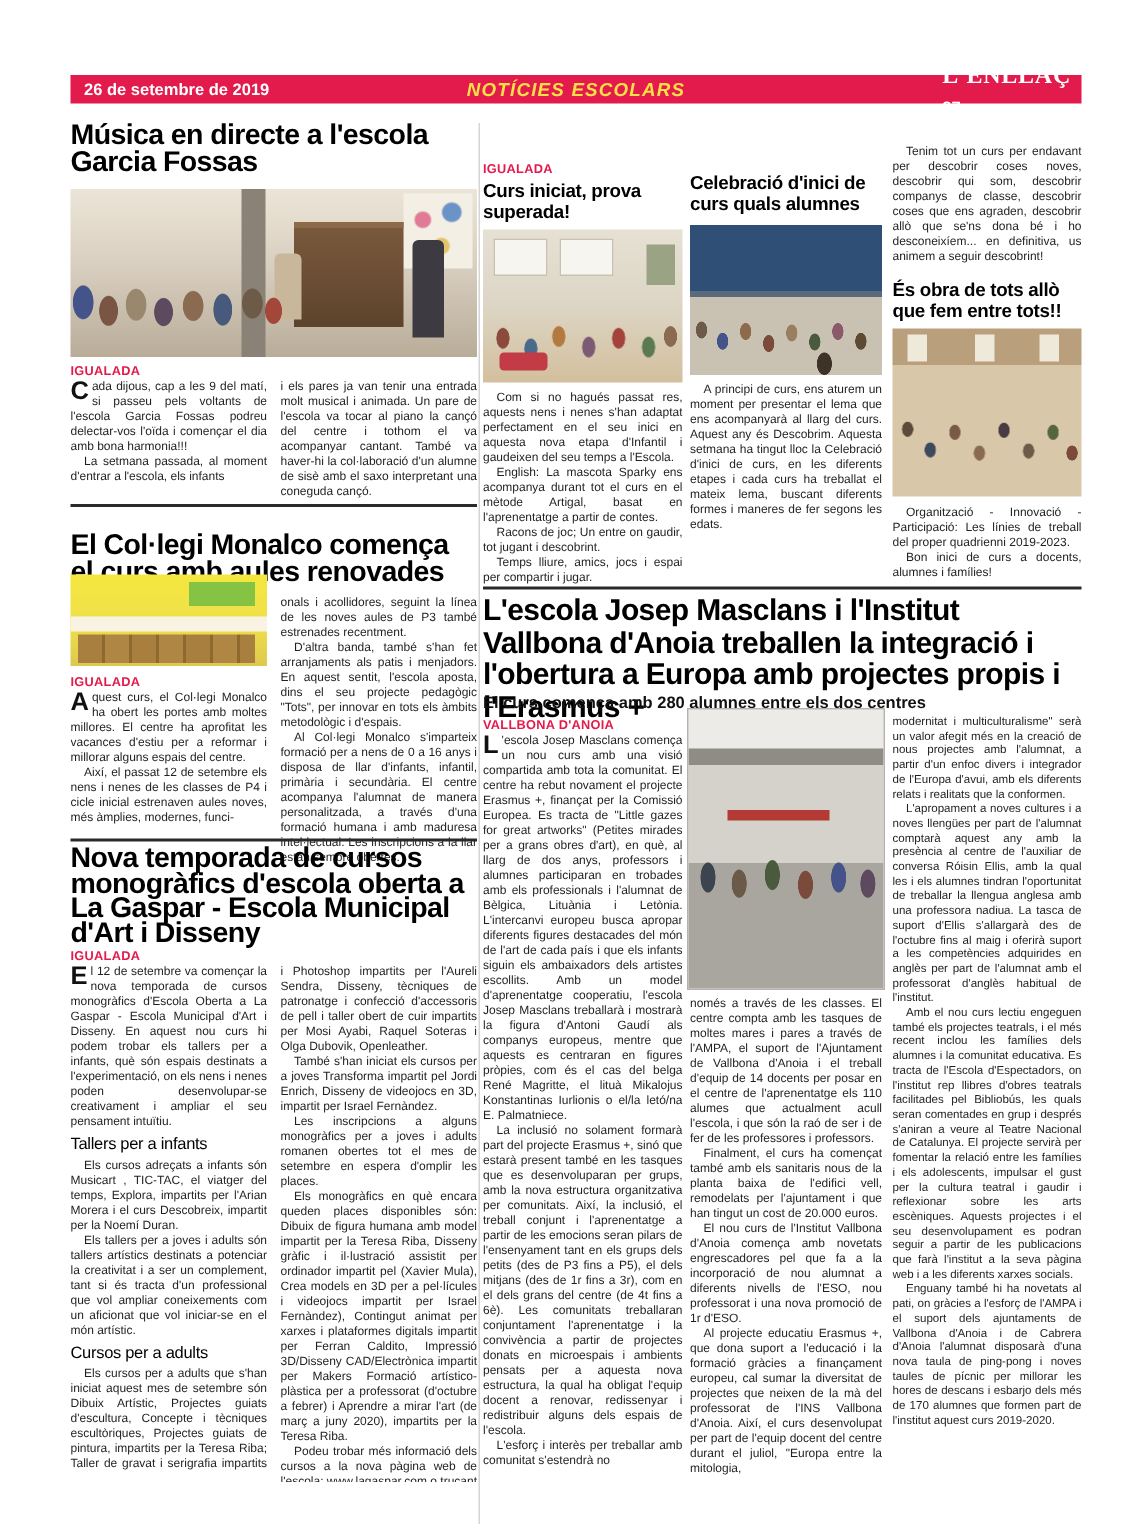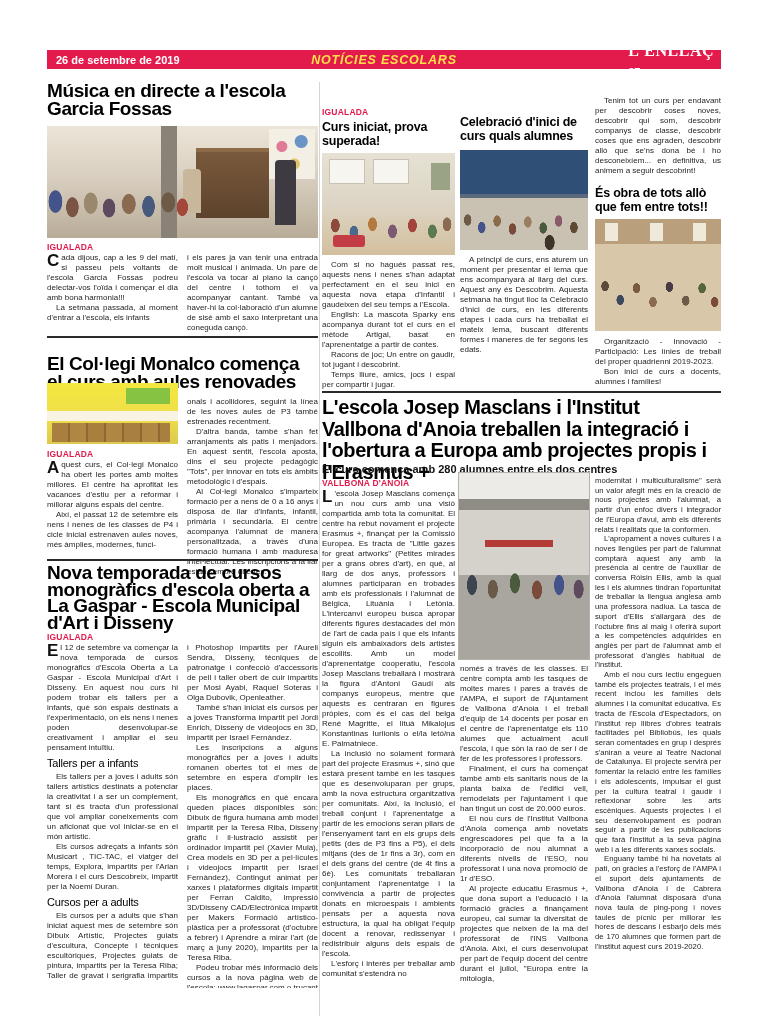--- a/index.html
+++ b/index.html
@@ -95,22 +95,22 @@
   </div>
 
   <div class="hrule" style="left:47px;top:559px;width:271px;"></div>
 
   <div class="hl hl-g" style="left:47px;top:565px;width:271px;">Nova temporada de cursos monogràfics d'escola oberta a La Gaspar - Escola Municipal d'Art i Disseny</div>
   <div class="loc" style="left:47px;top:632px;">IGUALADA</div>
 
   <div class="col" style="left:47px;top:643px;width:131px;height:337px;">
     <p><span class="drop">E</span><span>l 12 de setembre va començar la nova temporada de cursos monogràfics d'Escola Oberta a La Gaspar - Escola Municipal d'Art i Disseny. En aquest nou curs hi podem trobar els tallers per a infants, què són espais destinats a l'experimentació, on els nens i nenes poden desenvolupar-se creativament i ampliar el seu pensament intuïtiu.</span></p>
     <p class="ssh">Tallers per a infants</p>
+    <p class="ind">Els cursos adreçats a infants són Musicart , TIC-TAC, el viatger del temps, Explora, impartits per l'Arian Morera i el curs Descobreix, impartit per la Noemí Duran.</p>
     <p class="ind">Els tallers per a joves i adults són tallers artístics destinats a potenciar la creativitat i a ser un complement, tant si és tracta d'un professional que vol ampliar coneixements com un aficionat que vol iniciar-se en el món artístic.</p>
-    <p class="ind">Els cursos adreçats a infants són Musicart , TIC-TAC, el viatger del temps, Explora, impartits per l'Arian Morera i el curs Descobreix, impartit per la Noemí Duran.</p>
     <p class="ssh">Cursos per a adults</p>
     <p class="ind">Els cursos per a adults que s'han iniciat aquest mes de setembre són Dibuix Artístic, Projectes guiats d'escultura, Concepte i tècniques escultòriques, Projectes guiats de pintura, impartits per la Teresa Riba; Taller de gravat i serigrafia impartits pel Josep Ma Rosich, Projectes guiats de fotografia</p>
   </div>
   <div class="col" style="left:187px;top:643px;width:131px;height:345px;">
     <p>i Photoshop impartits per l'Aureli Sendra, Disseny, tècniques de patronatge i confecció d'accessoris de pell i taller obert de cuir impartits per Mosi Ayabi, Raquel Soteras i Olga Dubovik, Openleather.</p>
     <p class="ind">També s'han iniciat els cursos per a joves Transforma impartit pel Jordi Enrich, Disseny de videojocs en 3D, impartit per Israel Fernàndez.</p>
     <p class="ind">Les inscripcions a alguns monogràfics per a joves i adults romanen obertes tot el mes de setembre en espera d'omplir les places.</p>
     <p class="ind">Els monogràfics en què encara queden places disponibles són: Dibuix de figura humana amb model impartit per la Teresa Riba, Disseny gràfic i il·lustració assistit per ordinador impartit pel (Xavier Mula), Crea models en 3D per a pel·lícules i videojocs impartit per Israel Fernàndez), Contingut animat per xarxes i plataformes digitals impartit per Ferran Caldito, Impressió 3D/Disseny CAD/Electrònica impartit per Makers Formació artístico-plàstica per a professorat (d'octubre a febrer) i Aprendre a mirar l'art (de març a juny 2020), impartits per la Teresa Riba.</p>
     <p class="ind">Podeu trobar més informació dels cursos a la nova pàgina web de l'escola: www.lagaspar.com o trucant al telèfon 938 05 52 62.</p>
   </div>

